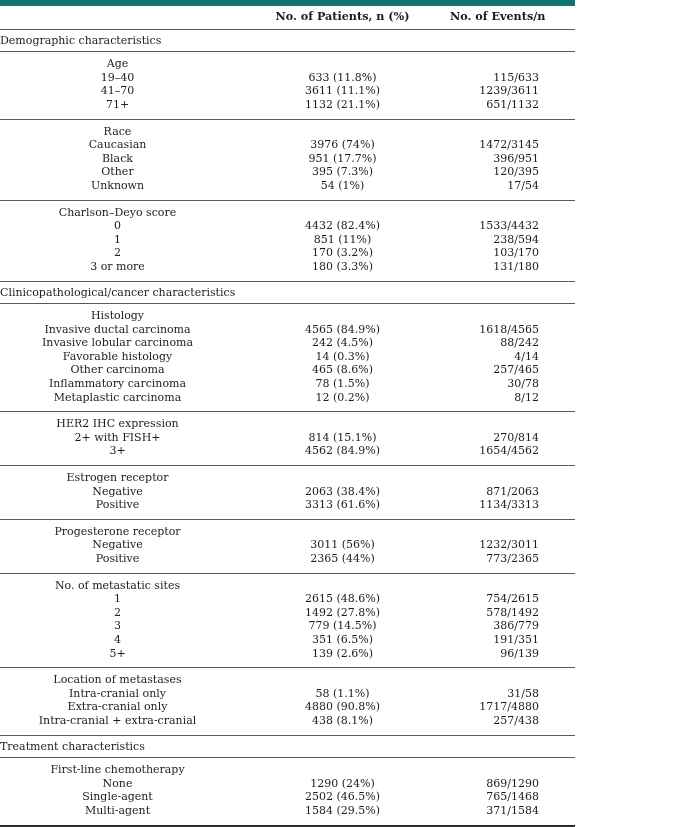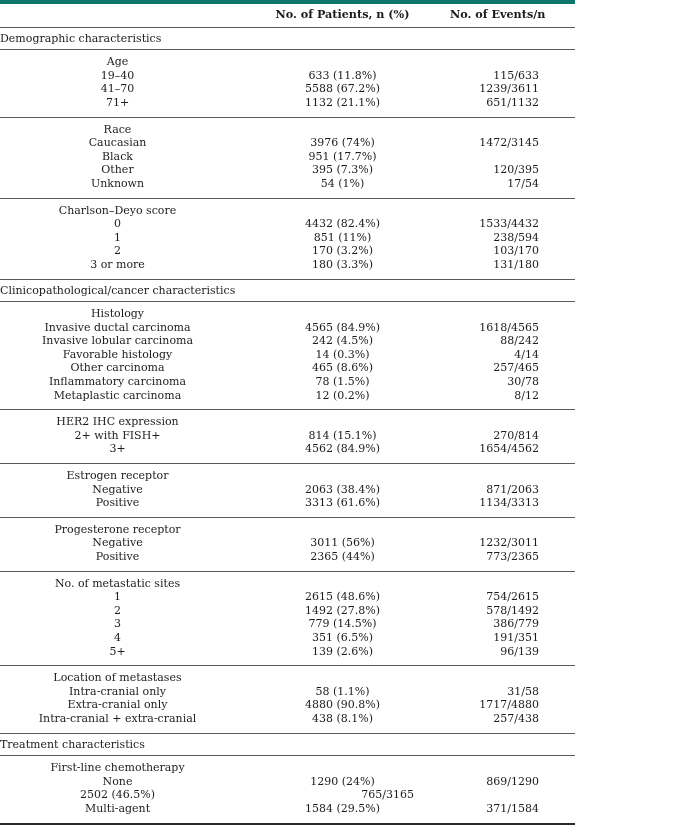--- a/index.html
+++ b/index.html
@@ -1,21 +1,21 @@
 <!DOCTYPE html>
 <html><head>
 <meta charset="utf-8">
 <style>
   * { box-sizing: border-box; margin: 0; padding: 0; }
   html, body { background: #ffffff; }
   body { font-family: "DejaVu Serif", serif; color: #1c1c1c; }
   .page { width: 681px; height: 827px; background: #ffffff; overflow: hidden; }
   .char-table {
     width: 575px;
-    border-top: 4px solid #0f766e;
+    border-top: 6px solid #0f766e;
     border-bottom: 2px solid #2b2b2b;
     font-size: 11px;
   }
   .grid-row {
     display: grid;
     grid-template-columns: 235px 215px 1fr;
   }
   .cell {
     text-align: center;
     line-height: 13.6px;
@@ -52,21 +52,21 @@
             <div class="cell c2"></div>
             <div class="cell c3"></div>
           </div>
           <div class="grid-row">
             <div class="cell c1">19–40</div>
             <div class="cell c2">633 (11.8%)</div>
             <div class="cell c3">115/633</div>
           </div>
           <div class="grid-row">
             <div class="cell c1">41–70</div>
-            <div class="cell c2">5588 (67.2%)</div>
+            <div class="cell c2">3611 (11.1%)</div>
             <div class="cell c3">1239/3611</div>
           </div>
           <div class="grid-row">
             <div class="cell c1">71+</div>
             <div class="cell c2">1132 (21.1%)</div>
             <div class="cell c3">651/1132</div>
           </div>
         </div>
         <div class="group">
           <div class="grid-row">
@@ -75,20 +75,21 @@
             <div class="cell c3"></div>
           </div>
           <div class="grid-row">
             <div class="cell c1">Caucasian</div>
             <div class="cell c2">3976 (74%)</div>
             <div class="cell c3">1472/3145</div>
           </div>
           <div class="grid-row">
             <div class="cell c1">Black</div>
             <div class="cell c2">951 (17.7%)</div>
+            <div class="cell c3">396/951</div>
           </div>
           <div class="grid-row">
             <div class="cell c1">Other</div>
             <div class="cell c2">395 (7.3%)</div>
             <div class="cell c3">120/395</div>
           </div>
           <div class="grid-row">
             <div class="cell c1">Unknown</div>
             <div class="cell c2">54 (1%)</div>
             <div class="cell c3">17/54</div>
@@ -270,22 +271,23 @@
             <div class="cell c1">First-line chemotherapy</div>
             <div class="cell c2"></div>
             <div class="cell c3"></div>
           </div>
           <div class="grid-row">
             <div class="cell c1">None</div>
             <div class="cell c2">1290 (24%)</div>
             <div class="cell c3">869/1290</div>
           </div>
           <div class="grid-row">
+            <div class="cell c1">Single-agent</div>
             <div class="cell c2">2502 (46.5%)</div>
-            <div class="cell c3">765/3165</div>
+            <div class="cell c3">765/1468</div>
           </div>
           <div class="grid-row">
             <div class="cell c1">Multi-agent</div>
             <div class="cell c2">1584 (29.5%)</div>
             <div class="cell c3">371/1584</div>
           </div>
         </div>
       </div>
   </div>
 </div>

